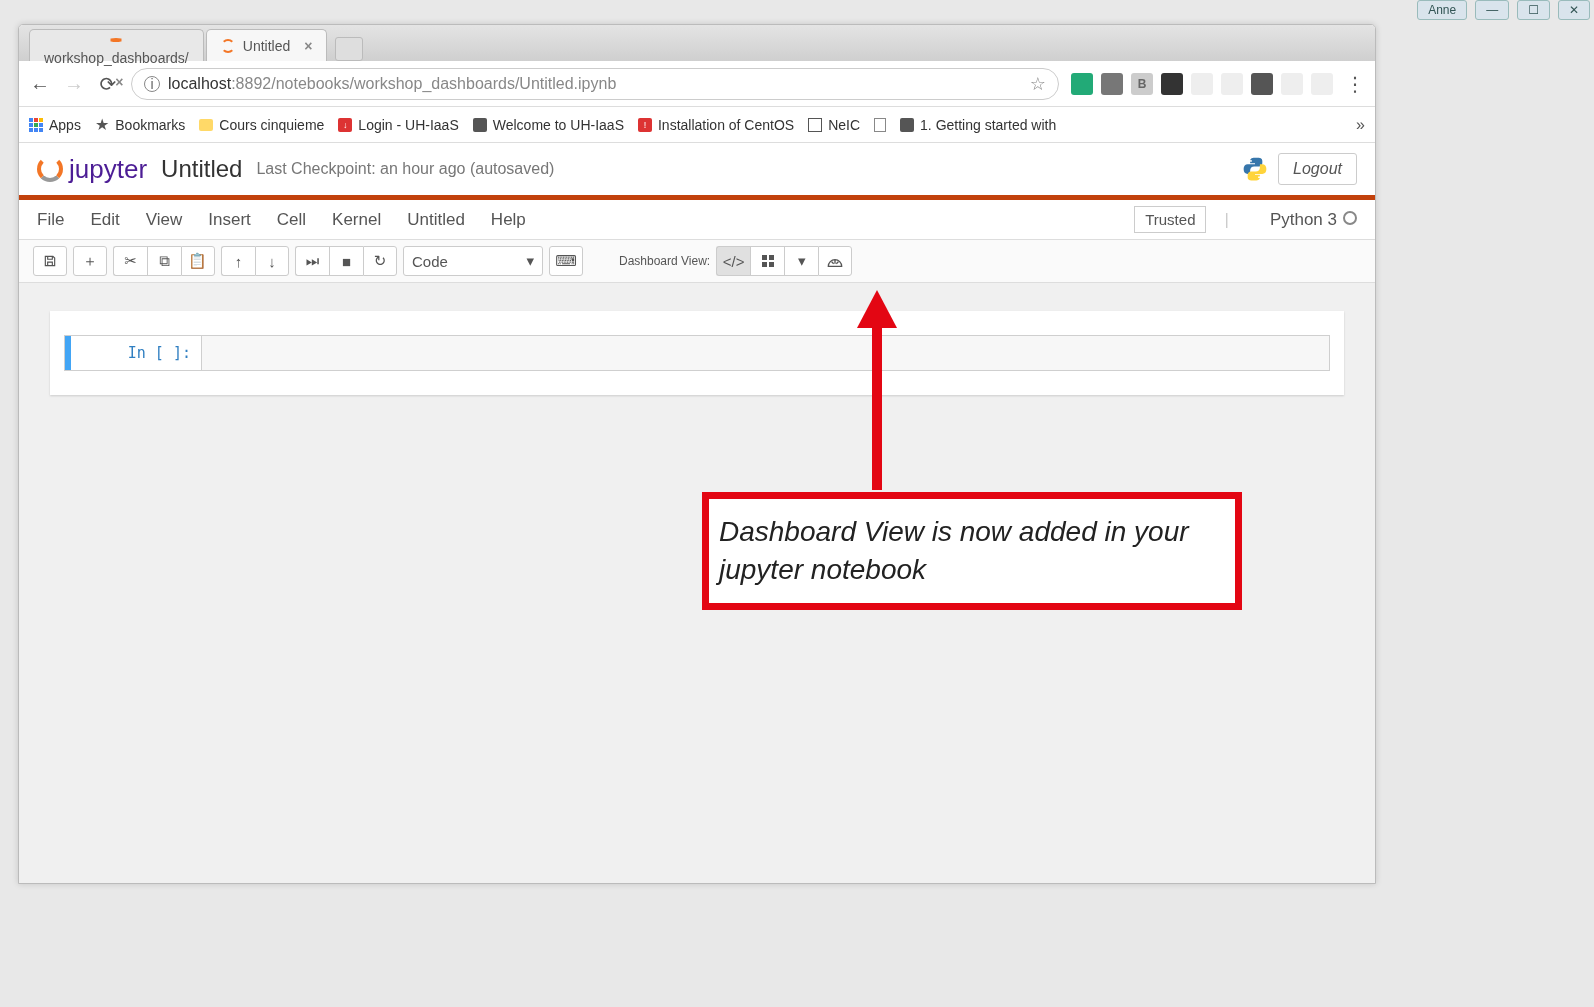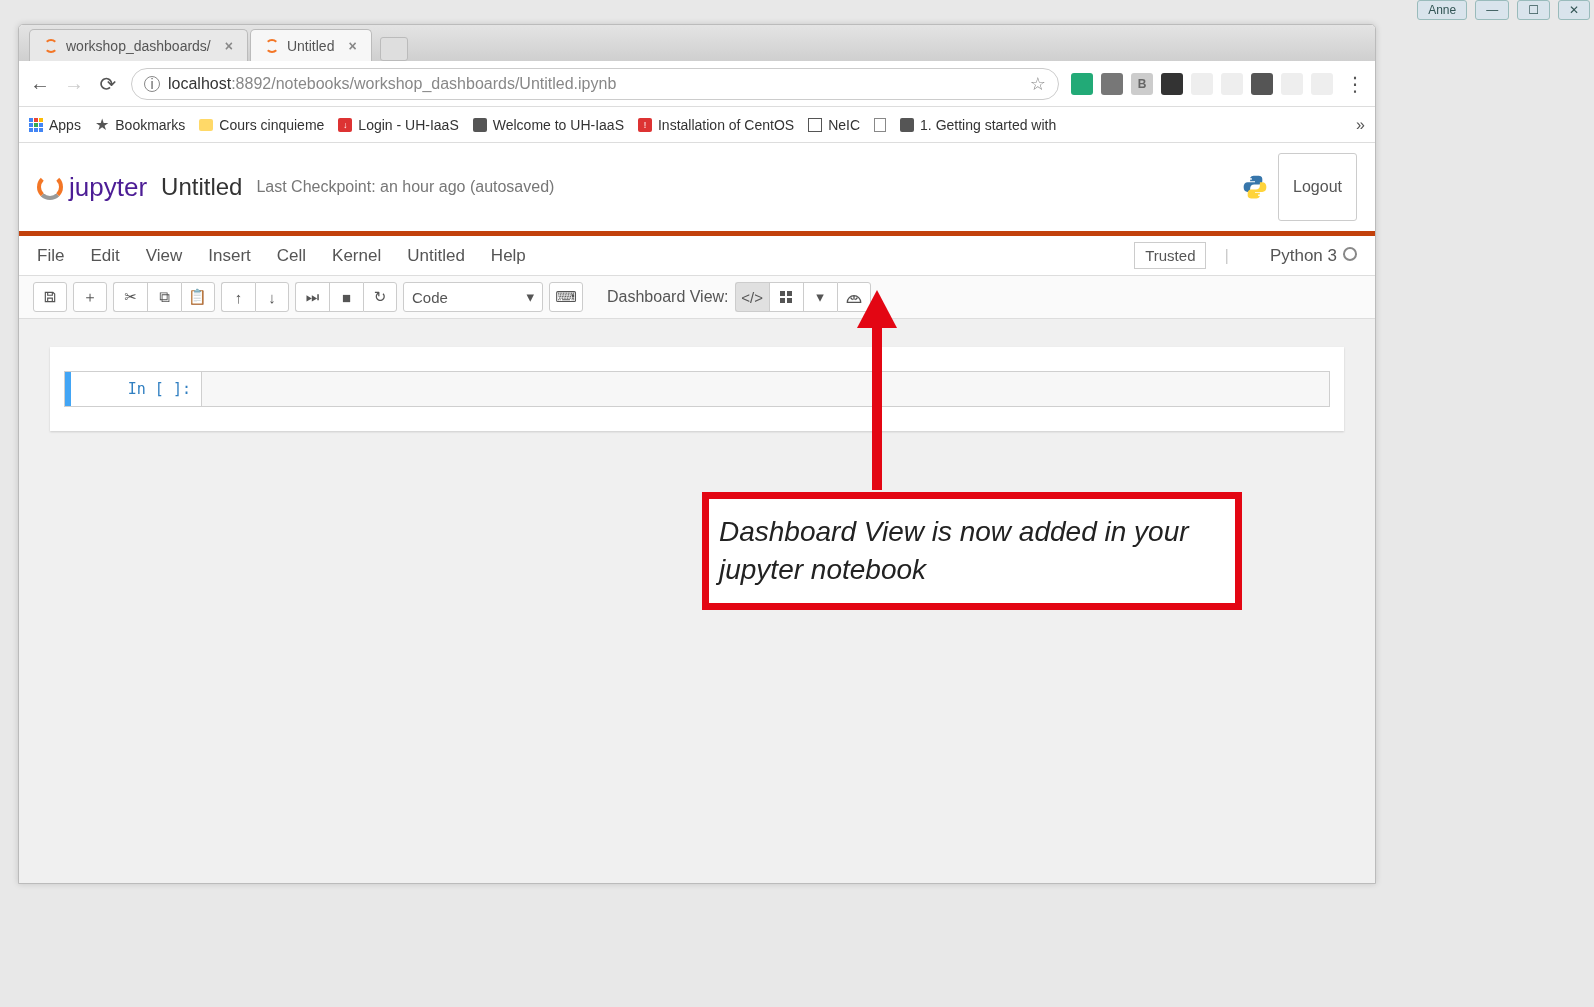--- a/index.html
+++ b/index.html
@@ -6,21 +6,21 @@
 body { font-family: "Segoe UI", Arial, sans-serif; background: #e8e8e8; width: 1594px; height: 1007px; overflow: hidden; }
 
 
 .window-controls { position: absolute; top: 0; right: 4px; display: flex; gap: 8px; }
 .win-btn { background: #d9e4ec; border: 1px solid #9bb; color: #355; padding: 2px 10px; font-size: 12px; border-radius: 3px; cursor: pointer; }
 
 
 .browser { position: absolute; left: 18px; top: 24px; width: 1358px; height: 860px; background: #fff; border: 1px solid #bbb; border-radius: 5px 5px 0 0; overflow: hidden; box-shadow: 0 0 6px rgba(0,0,0,.15);}
 .tabs-row { display: flex; align-items: flex-end; height: 36px; background: linear-gradient(#e4e4e4,#cfcfcf); padding-left: 10px; }
 .tab { display: flex; align-items: center; gap: 8px; padding: 8px 14px; background: #f7f7f7; border: 1px solid #bbb; border-bottom: none; border-radius: 5px 5px 0 0; margin-right: 2px; color: #555; font-size: 14px; max-width: 250px; height: 32px;}
-.tab.inactive { background: #e8e8e8; }
+.tab.inactive { background: #e8e8e8; flex-direction: column; }
 .tab-close { color: #888; font-weight: bold; cursor: pointer; margin-left: 6px; }
 .jlogo { width: 14px; height: 14px; border: 2px solid #f37626; border-radius: 50%; border-left-color: transparent; border-right-color: transparent; display:inline-block;}
 .newtab { width:28px; height:24px; background:#dedede; border:1px solid #bbb; border-radius:3px; margin-left:6px;}
 
 .addr-row { display: flex; align-items: center; height: 46px; padding: 0 10px; gap: 12px; border-bottom: 1px solid #ddd; }
 .nav-arrow { font-size: 20px; color: #555; cursor: pointer; width: 22px; text-align:center; }
 .nav-arrow.disabled { color: #ccc; }
 .addr-bar { flex: 1; display: flex; align-items: center; border: 1px solid #ccc; border-radius: 18px; height: 32px; padding: 0 12px; font-size: 16px; color: #333; }
 .addr-bar .info { font-size: 14px; border:1px solid #888; border-radius:50%; width:16px; height:16px; display:flex; align-items:center; justify-content:center; margin-right:8px; color:#666;}
 .addr-bar .host { color:#333; }
@@ -44,38 +44,38 @@
 
 
 .jp-header { display:flex; align-items:center; padding: 10px 18px; gap: 14px; }
 .jp-logo { display:flex; align-items:center; gap:6px; }
 .jp-logo .ring{ width:26px;height:26px;border:4px solid #f37626;border-radius:50%;border-top-color:transparent;border-bottom-color:#999;}
 .jp-logo .txt{ font-size:26px; color:#4c1d95; font-weight:400;}
 .jp-title { font-size:24px; color:#333; }
 .jp-checkpoint { font-size:16px; color:#777; }
 .jp-right { margin-left:auto; display:flex; align-items:center; gap:10px;}
 .py-icon { width:26px;height:26px; }
-.logout-btn{ border:1px solid #ccc; padding:24px 14px; font-size:16px; color:#555; background:#fff; border-radius:3px; cursor:pointer;}
+.logout-btn{ border:1px solid #ccc; padding:6px 14px; font-size:16px; color:#555; background:#fff; border-radius:3px; cursor:pointer;font-style:italic;}
 
 .jp-menubar { display:flex; align-items:center; padding:6px 18px; gap:26px; font-size:17px; color:#555; border-top:5px solid #c2410c;}
 .jp-menubar .mi{cursor:pointer;}
 .jp-menuright{margin-left:auto;display:flex;align-items:center;gap:18px;}
 .trusted{border:1px solid #ccc;padding:4px 10px;font-size:15px;color:#555;}
 .kernel-name{color:#555;font-size:17px;margin-left:23px;}
 .kernel-ind{width:14px;height:14px;border:2px solid #888;border-radius:50%;display:inline-block;margin-left:6px;}
 
 .jp-toolbar { display:flex; align-items:center; padding:6px 14px; gap:6px; border-top:1px solid #ddd; border-bottom:1px solid #ddd; background:#fafafa;}
 .tbtn{ border:1px solid #ccc; background:#fff; width:34px; height:30px; display:flex; align-items:center; justify-content:center; cursor:pointer; color:#555; font-size:15px;}
 .tgroup{display:flex;}
 .tgroup .tbtn{border-radius:0;border-right:none;}
 .tgroup .tbtn:first-child{border-radius:3px 0 0 3px;}
 .tgroup .tbtn:last-child{border-right:1px solid #ccc;border-radius:0 3px 3px 0;}
 .tbtn.single{border-radius:3px;}
 .celltype{border:1px solid #ccc;height:30px;padding:0 8px;font-size:15px;color:#555;background:#fff;width:140px;display:flex;align-items:center;justify-content:space-between;cursor:pointer;border-radius:3px;}
-.dash-label{font-size:16px;color:#555;margin-left:18px;}
+.dash-label{font-size:12px;color:#555;margin-left:30px;}
 .tbtn.active{background:#e0e0e0;}
 
 
 .nb-body{ background:#f0f0f0; padding:28px 17px; height:600px;}
 .nb-container{ background:#fff; margin:0 14px; box-shadow:0 1px 2px rgba(0,0,0,.15); padding:24px 14px;}
 .cell{ display:flex; border:1px solid #cfcfcf;}
 .cell-marker{width:6px;background:#42a5f5;}
 .prompt{ width:130px; text-align:right; padding:8px 10px; font-family:monospace; color:#307fc1; font-size:15px;}
 .code-input{ flex:1; background:#f7f7f7; border-left:1px solid #cfcfcf; min-height:32px; padding:6px;}
 .callout-box{ position:absolute; left:702px; top:492px; width:540px; border:7px solid #e30613; background:#fff; padding:14px 10px; font-size:28px; font-style:italic; color:#222; line-height:1.35;}

